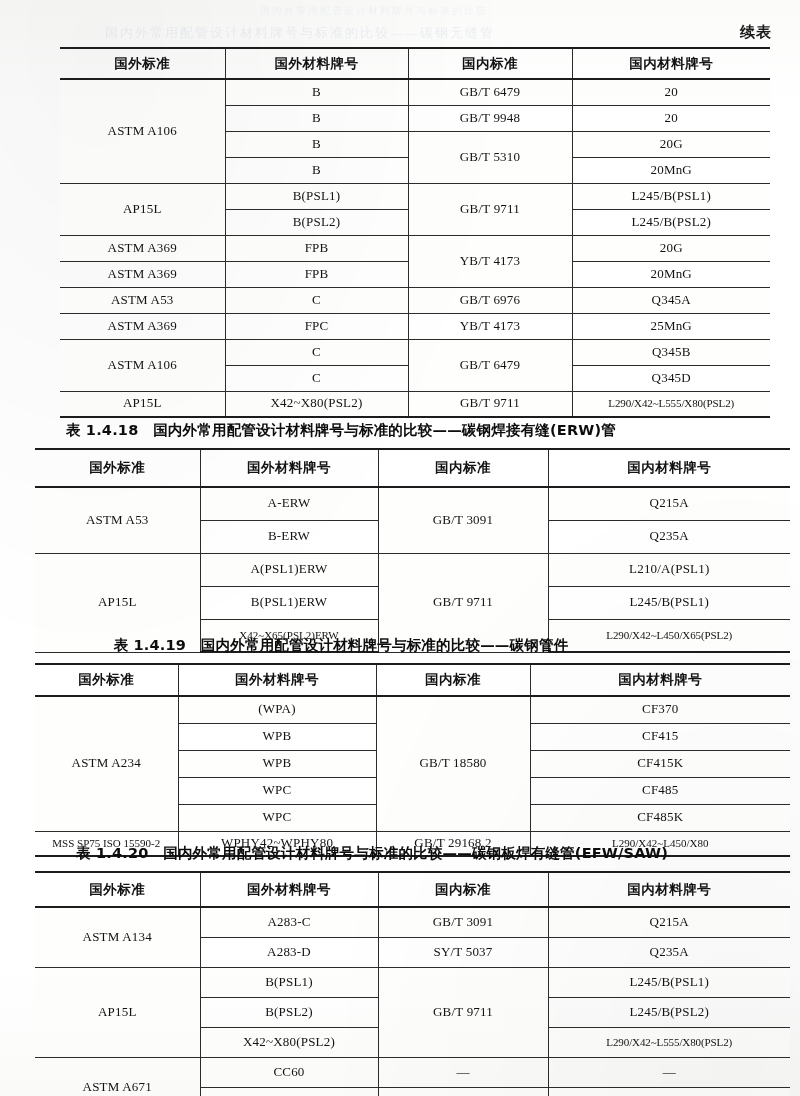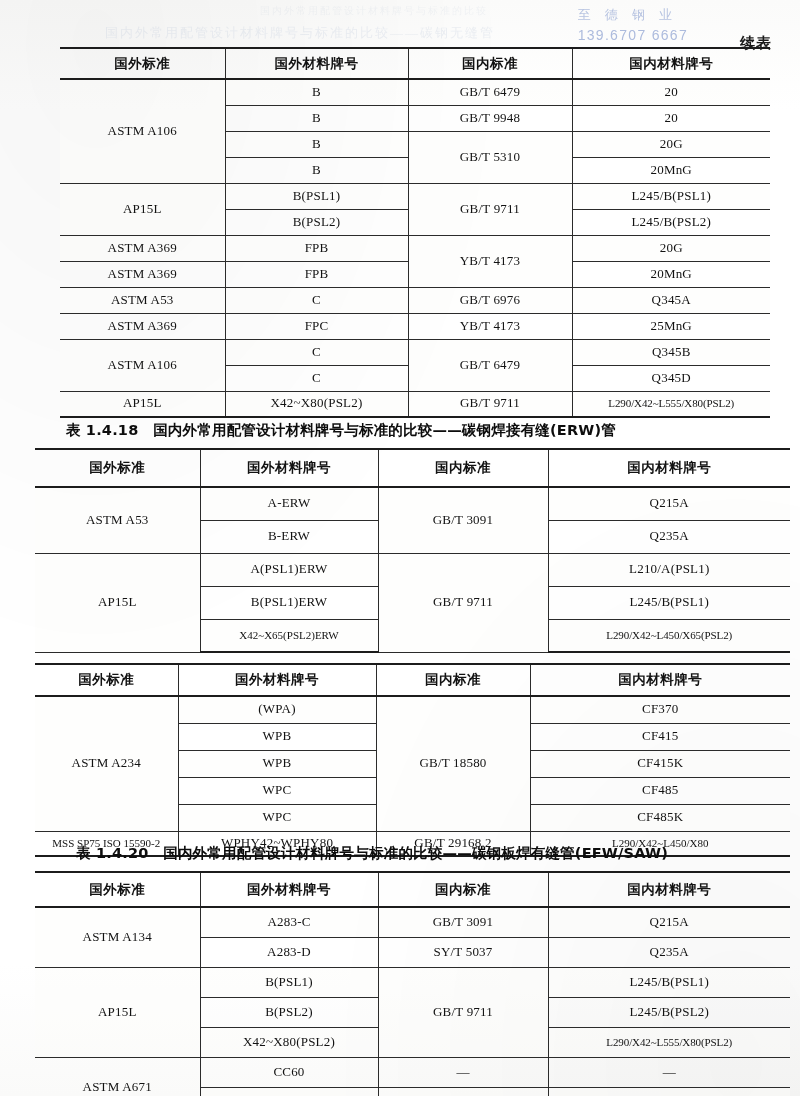--- a/index.html
+++ b/index.html
@@ -74,21 +74,21 @@
   .watermark .wm-num {
     font-size: 14px;
     letter-spacing: 1.3px;
     font-family: "Liberation Sans", sans-serif;
     margin-top: 3px;
     opacity: .85;
   }
   .cont-label {
     position: absolute;
     right: 28px;
-    top: 34px;
+    top: 23px;
     font-size: 15px;
     font-weight: bold;
     font-family: "DejaVu Sans", sans-serif;
     letter-spacing: 1px;
     color: #1a1a1a;
   }
 
   
   .caption {
     position: absolute;
@@ -153,24 +153,20 @@
 </head>
 <body>
 
 <div class="page">
   <div class="scan-noise"></div>
 
   <div class="header-zone">
     <div class="ghost-line second">国内外常用配管设计材料牌号与标准的比较</div>
     <div class="ghost-line">国内外常用配管设计材料牌号与标准的比较——碳钢无缝管</div>
 
-    <div class="watermark">
-      <div class="wm-cn">至 德 钢 业</div>
-      <div class="wm-num">139.6707 6667</div>
-    </div>
 
     <div class="cont-label">续表</div>
   </div>
 
   <table class="tbl" id="tbl0" style="left: 60px; top: 47px; width: 710px;">
       <colgroup>
         <col style="width: 165px;">
         <col style="width: 183px;">
         <col style="width: 164px;">
         <col style="width: 198px;">
@@ -293,20 +289,21 @@
           <td class="latin">B(PSL1)ERW</td>
           <td class="latin">L245/B(PSL1)</td>
         </tr>
         <tr style="height: 33px;">
           <td class="latin small">X42~X65(PSL2)ERW</td>
           <td class="latin xsmall">L290/X42~L450/X65(PSL2)</td>
         </tr>
       </tbody>
     </table>
 
+  <div class="caption" id="cap2" style="top: 636px;">表 1.4.19　国内外常用配管设计材料牌号与标准的比较——碳钢管件</div>
   <table class="tbl" id="tbl2" style="left: 35px; top: 663px; width: 755px;">
       <colgroup>
         <col style="width: 143px;">
         <col style="width: 198px;">
         <col style="width: 154px;">
         <col style="width: 260px;">
       </colgroup>
       <thead>
         <tr>
           <th style="height: 30px;">国外标准</th>

